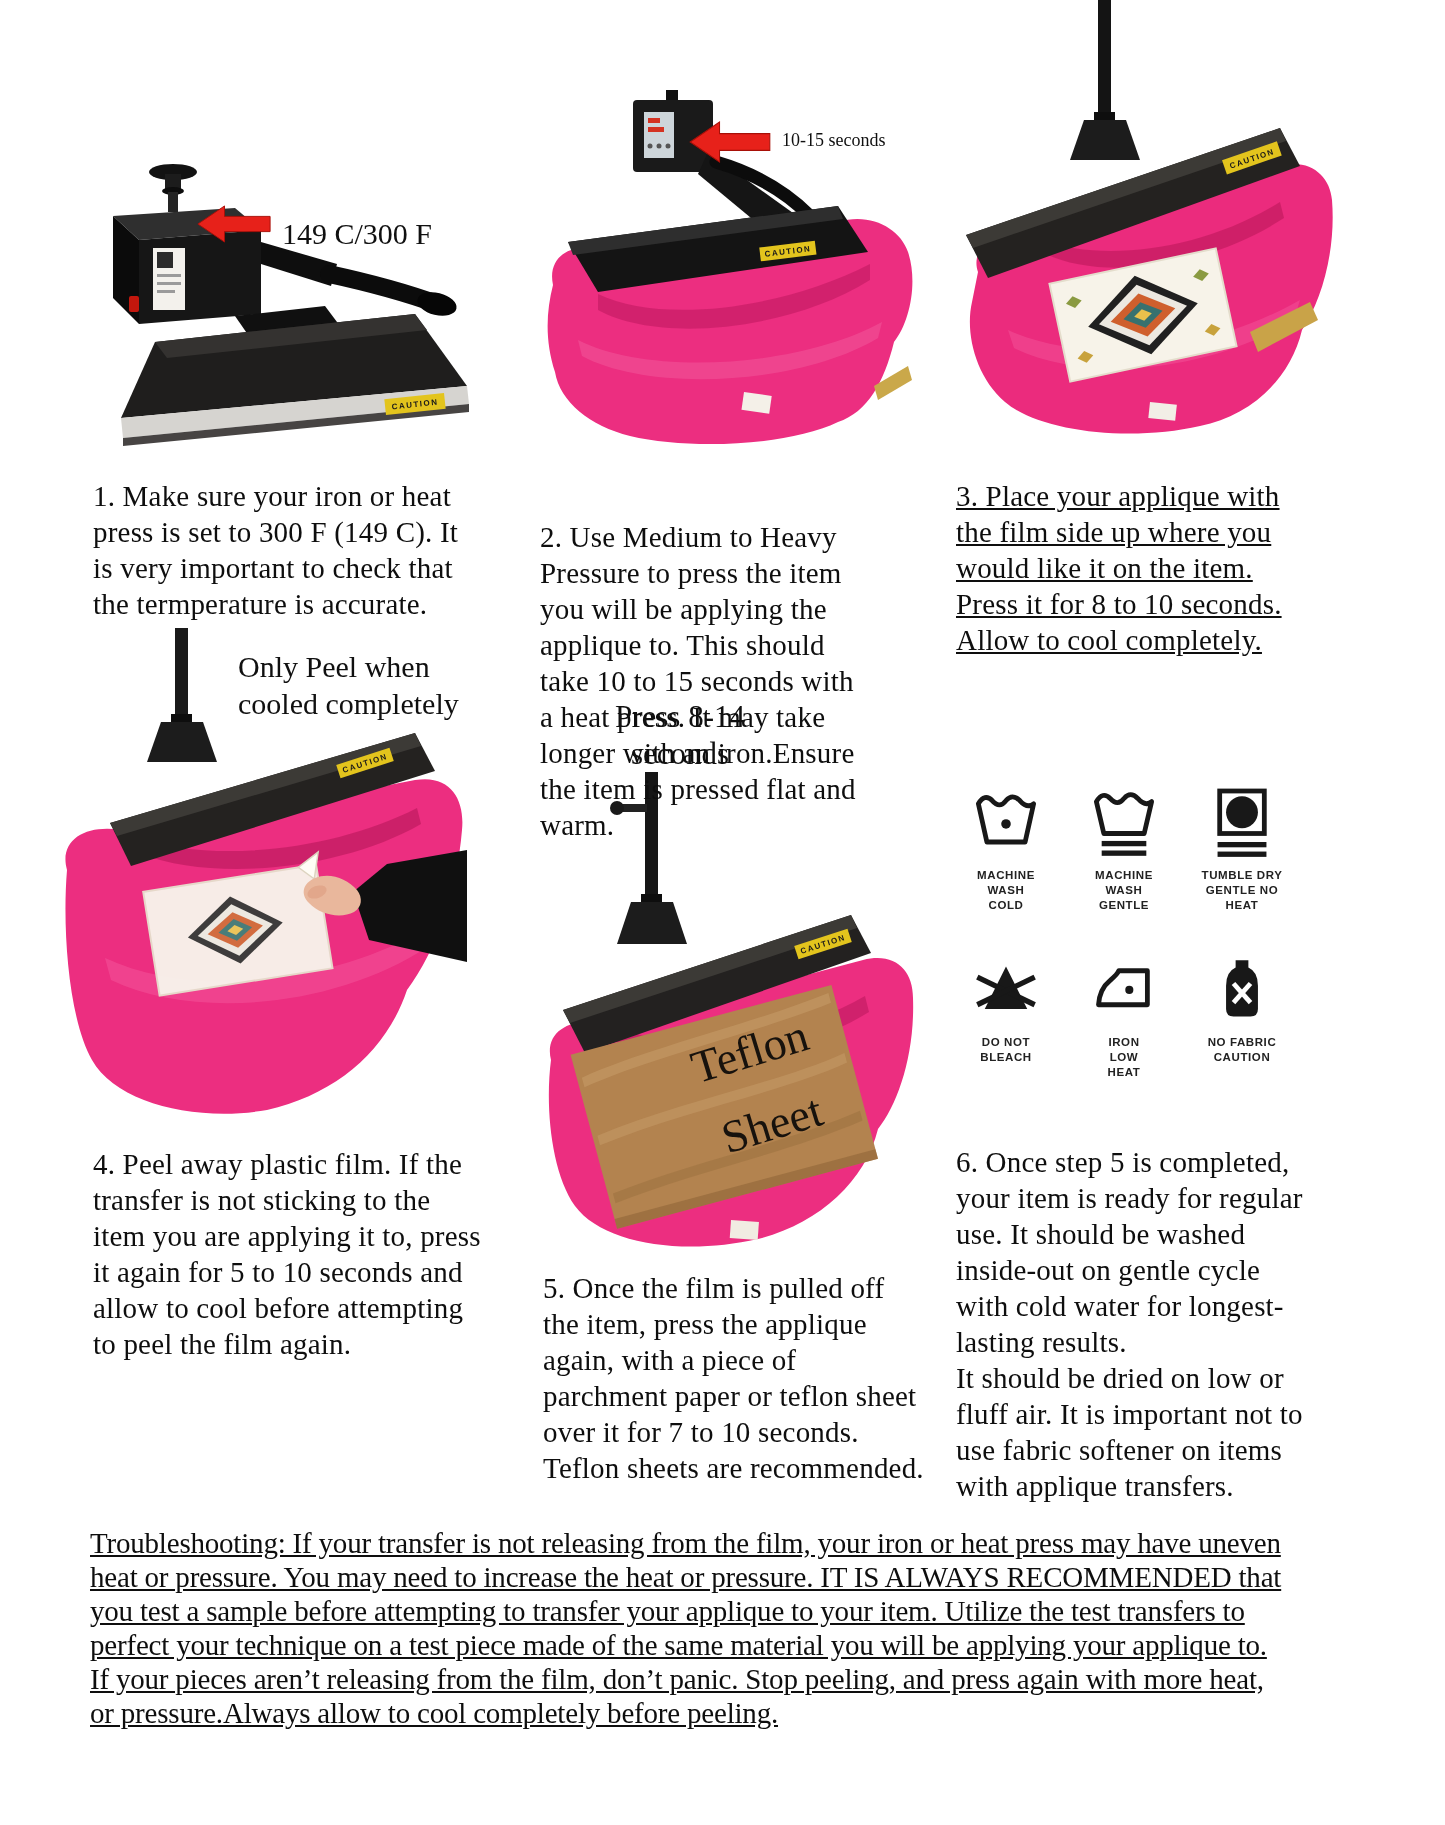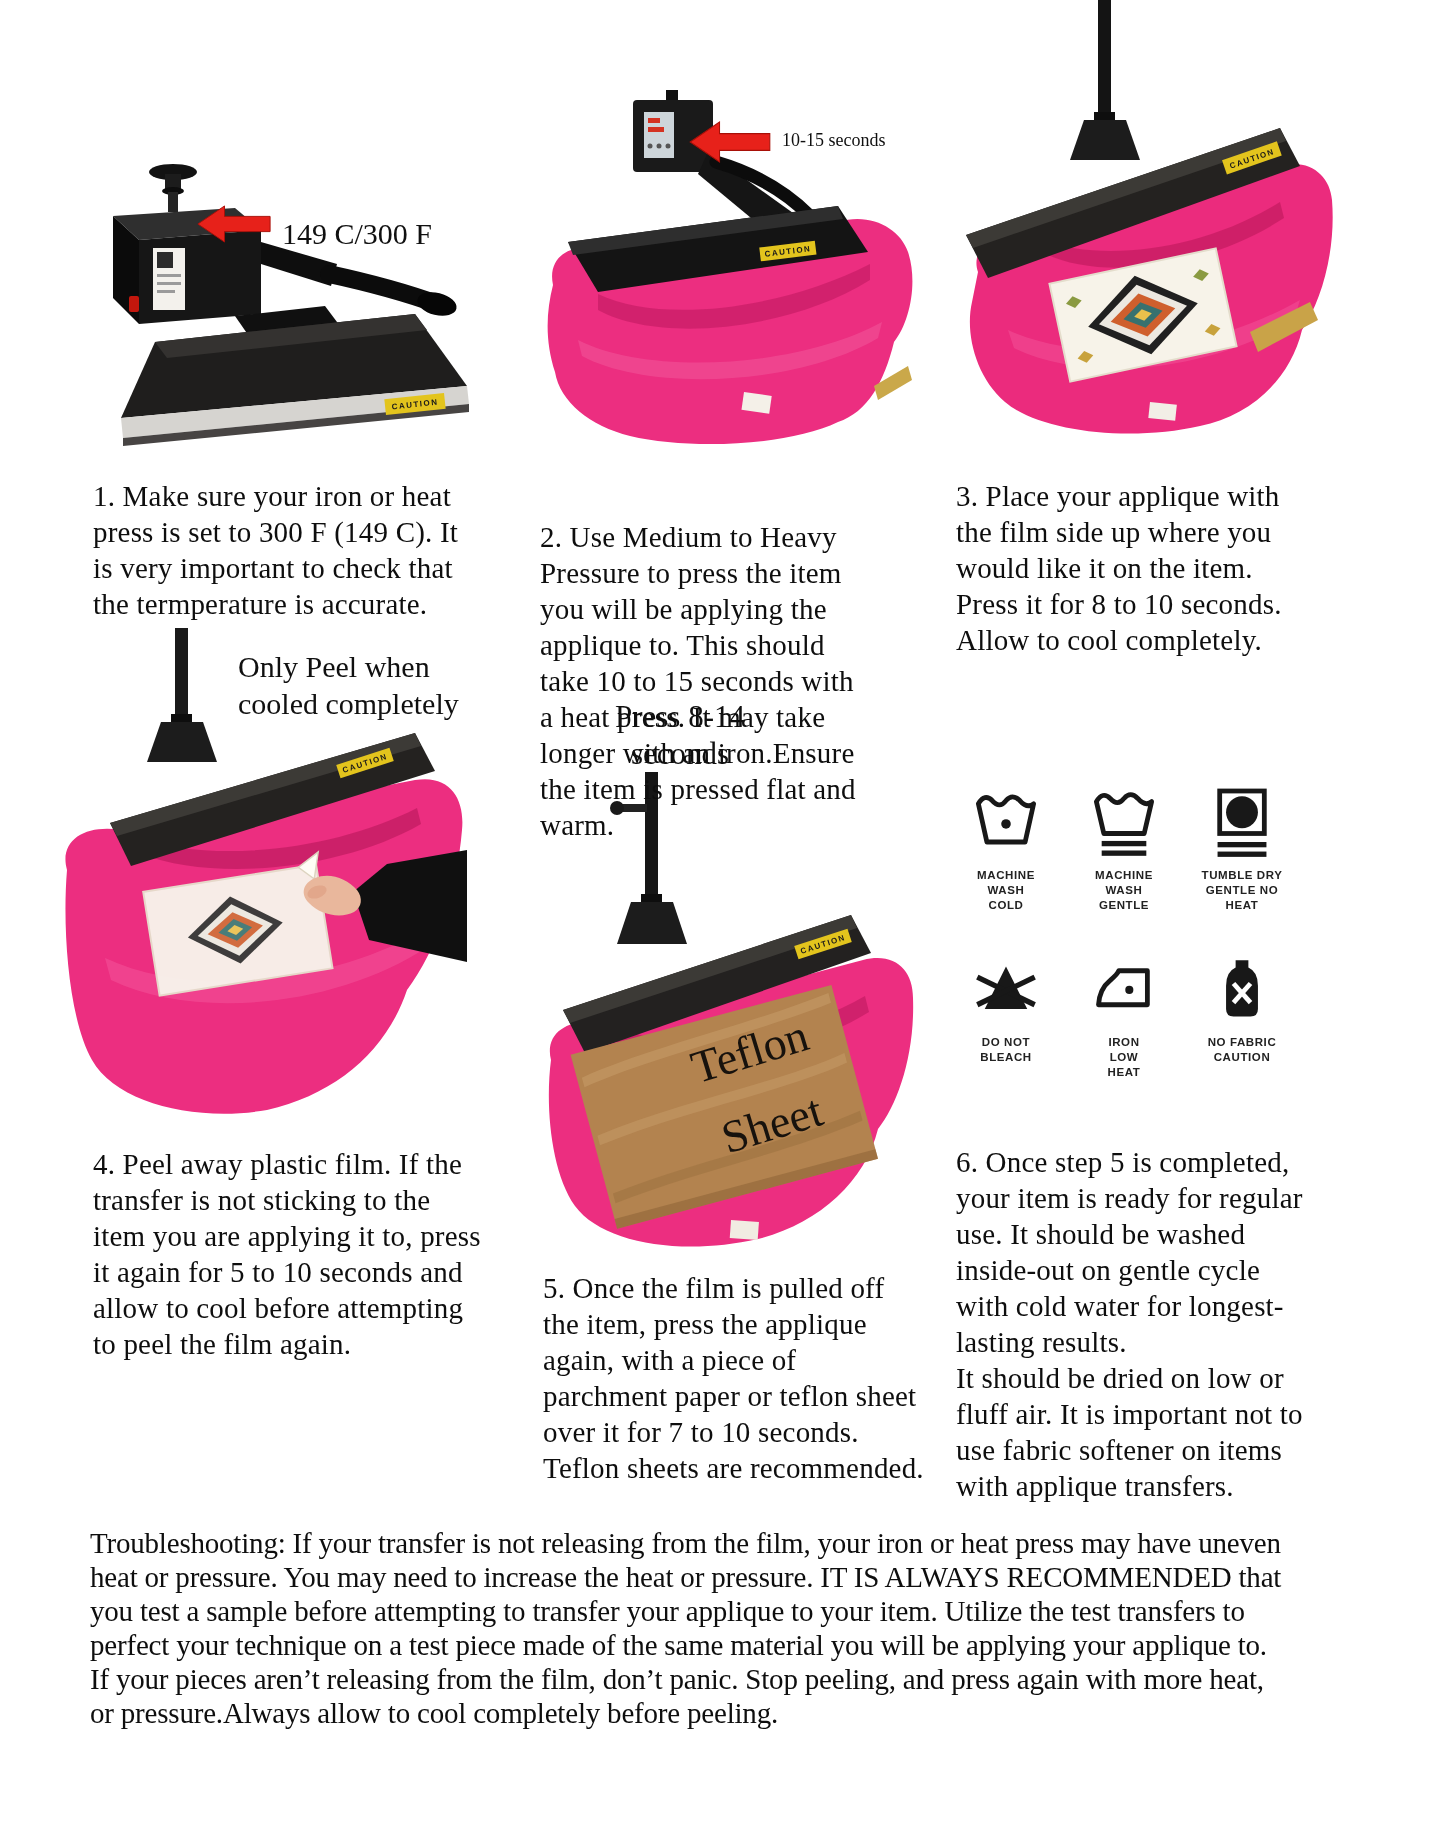--- a/index.html
+++ b/index.html
@@ -13,25 +13,25 @@
   .label-time{left:782px;top:130px;font-size:18px;}
   .cap-peel{left:238px;top:648px;font-size:30px;line-height:37px;}
   .cap-press{left:570px;top:698px;width:220px;font-size:31px;line-height:37px;text-align:center;}
   .teflon-text{left:636px;top:1012px;width:250px;font-size:46px;line-height:76px;text-align:center;
                transform:rotate(-17deg);color:#17120d;z-index:5;}
   .arrow{position:absolute;z-index:7;}
   .arrow1{left:196px;top:204px;width:76px;height:40px;}
   .arrow2{left:688px;top:120px;width:84px;height:44px;}
   .step1{left:93px;top:478px;width:470px;}
   .step2{left:540px;top:478px;width:420px;margin-top:41px;}
-  .step3{left:956px;top:478px;width:430px;}
+  .step3{left:956px;top:478px;width:430px;text-decoration:underline;}
   .step4{left:93px;top:1146px;width:470px;}
   .step5{left:543px;top:1270px;width:430px;}
   .step6{left:956px;top:1144px;width:430px;}
-  .troubleshoot{left:90px;top:1526px;width:1335px;font-size:29px;line-height:34px;letter-spacing:-0.2px;}
+  .troubleshoot{left:90px;top:1526px;width:1335px;font-size:29px;line-height:34px;letter-spacing:-0.2px;text-decoration:underline;}
   .care-grid{position:absolute;left:956px;top:786px;display:grid;
              grid-template-columns:repeat(3,100px);column-gap:18px;row-gap:40px;}
   .care-cell{display:flex;flex-direction:column;align-items:center;}
   .care-glyph{width:68px;height:78px;}
   .care-label{margin-top:4px;font-family:"Liberation Sans",sans-serif;font-size:11.5px;font-weight:700;
               letter-spacing:0.6px;line-height:1.3;text-align:center;color:#222;white-space:pre-line;}
   .caution-txt{font-family:"Liberation Sans",sans-serif;font-size:8px;font-weight:700;letter-spacing:1.5px;fill:#1a1a1a;}
 </style>
 </head>
 <body>

